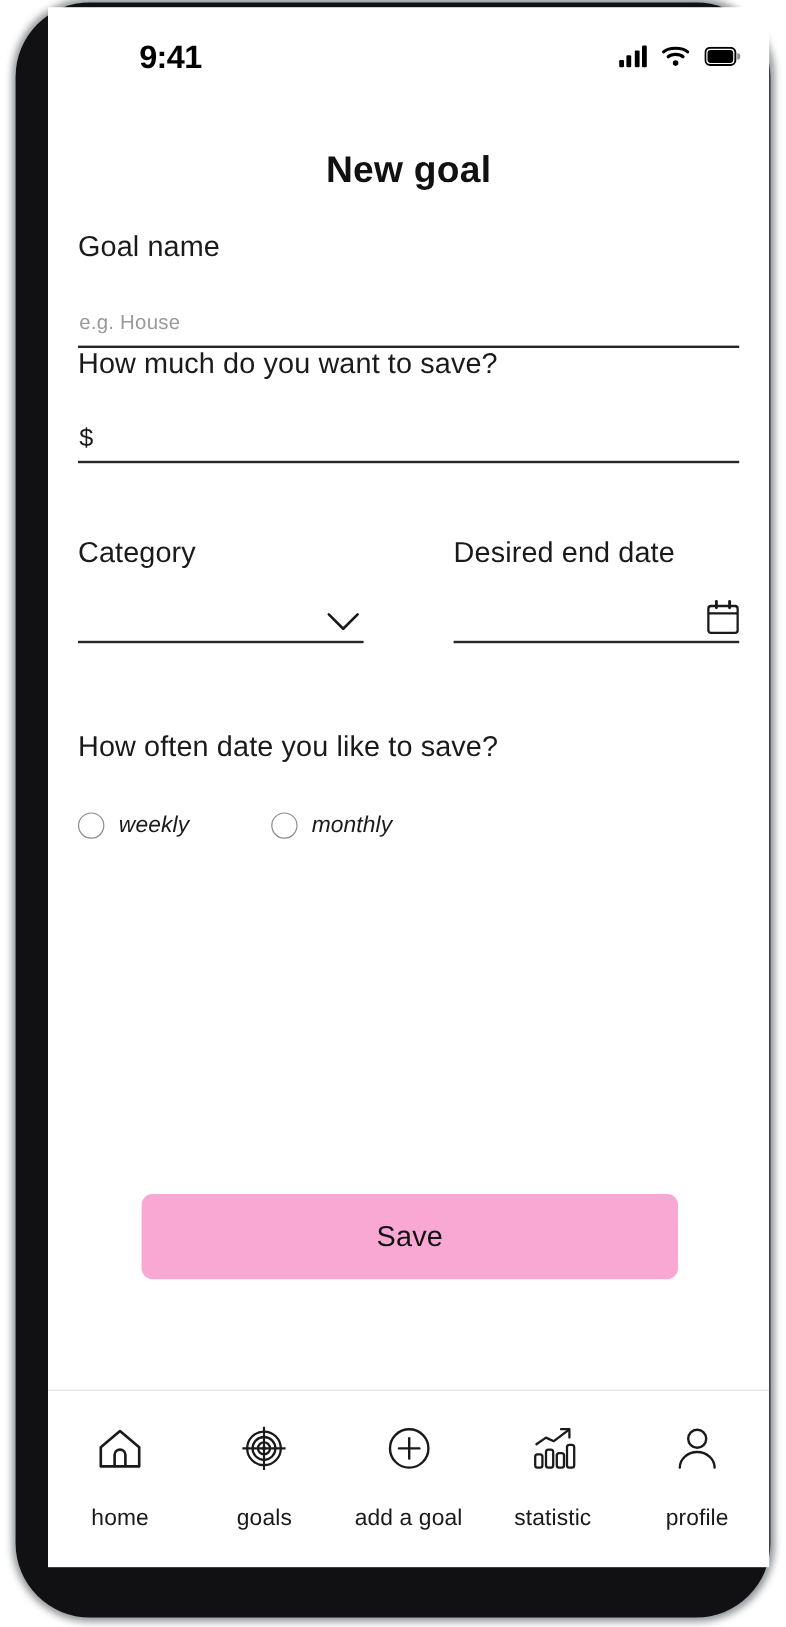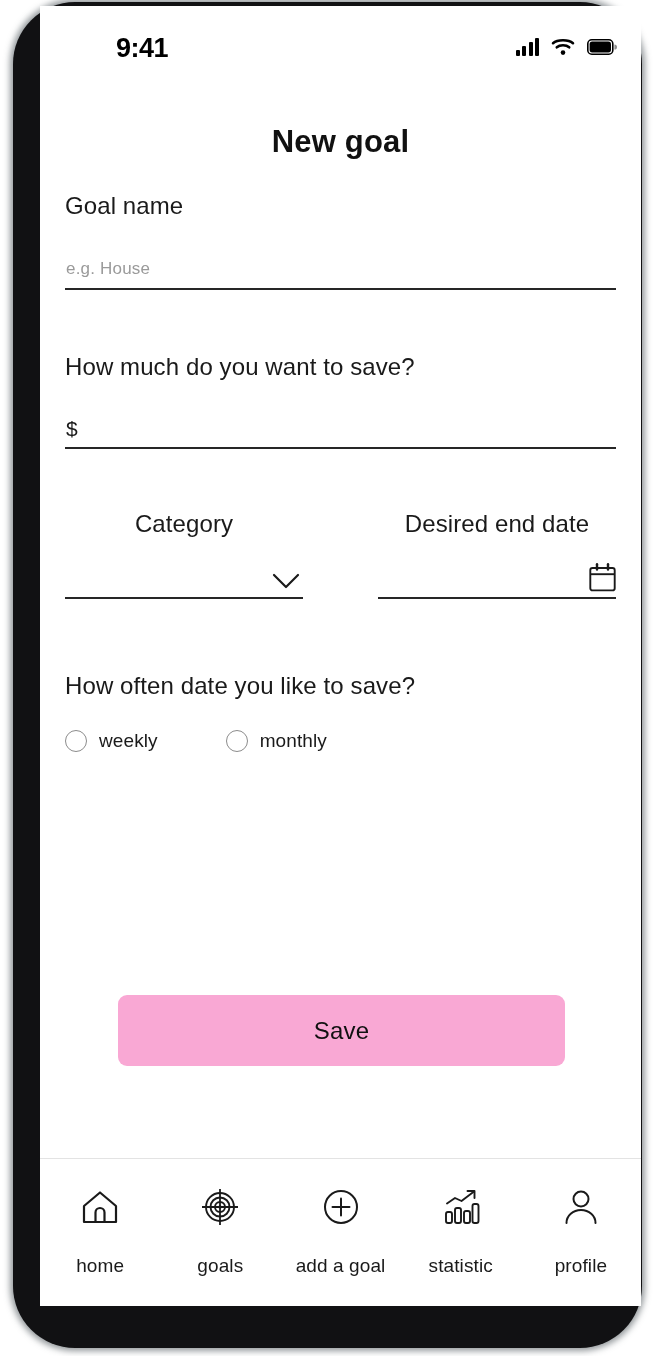--- a/index.html
+++ b/index.html
@@ -117,21 +117,21 @@
     font-size: 21px;
     color: #1a1a1a;
   }
 
   .block { margin-bottom: 0; }
 
   .row2 {
     display: flex;
     gap: 75px;
   }
-  .col { width: 238px; text-align: center; }
+  .col { width: 238px; }
 
   .select-line {
     position: relative;
     height: 44px;
     border-bottom: 2px solid #262626;
   }
   .chevron {
     position: absolute;
     right: 2px;
     bottom: 7px;
@@ -143,21 +143,22 @@
     right: 0px;
     bottom: 5px;
     width: 27px;
     height: 29px;
   }
 
   
   .radio-row {
     display: flex;
     align-items: center;
-    margin-top: 30px;
+    margin-top: 40px;
+    font-style: italic;
   }
   .radio-opt {
     display: flex;
     align-items: center;
     gap: 12px;
   }
   .radio-opt + .radio-opt { margin-left: 68px; }
   .radio-circle {
     width: 22px; height: 22px;
     border: 1.6px solid #8c8c8c;
@@ -262,21 +263,21 @@
 
     <div class="form">
 
       <div class="block">
         <div class="field-label">Goal name</div>
         <div class="underline-input" style="margin-top:26px;">
           <span class="input-text">e.g. House</span>
         </div>
       </div>
 
-      <div class="block" style="margin-top:63px;">
+      <div class="block" style="">
         <div class="field-label">How much do you want to save?</div>
         <div class="underline-input" style="margin-top:24px;">
           <span class="input-prefix">$</span>
         </div>
       </div>
 
       <div class="row2" style="margin-top:61px;">
         <div class="col">
           <div class="field-label">Category</div>
           <div class="select-line" style="margin-top:17px;">

